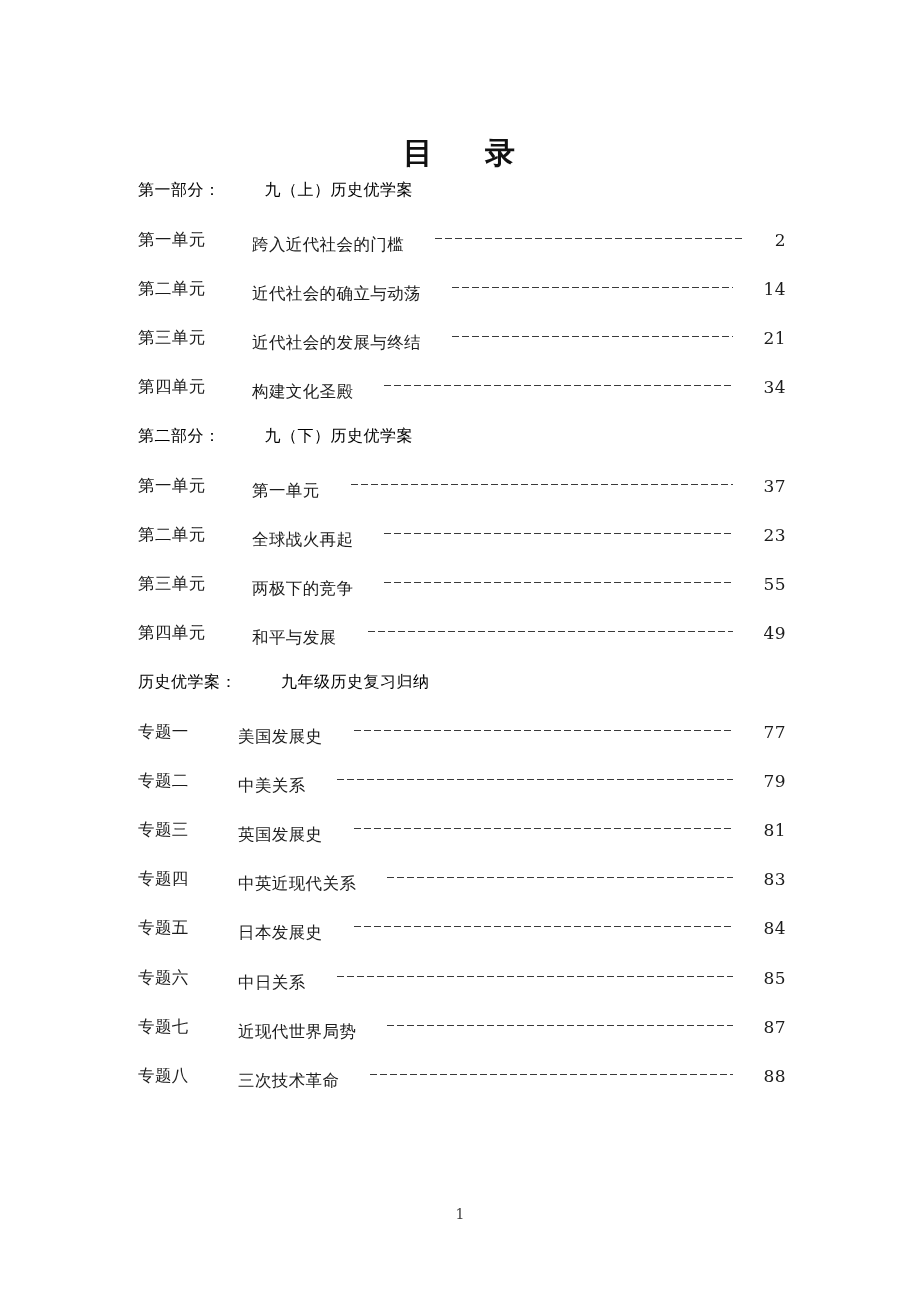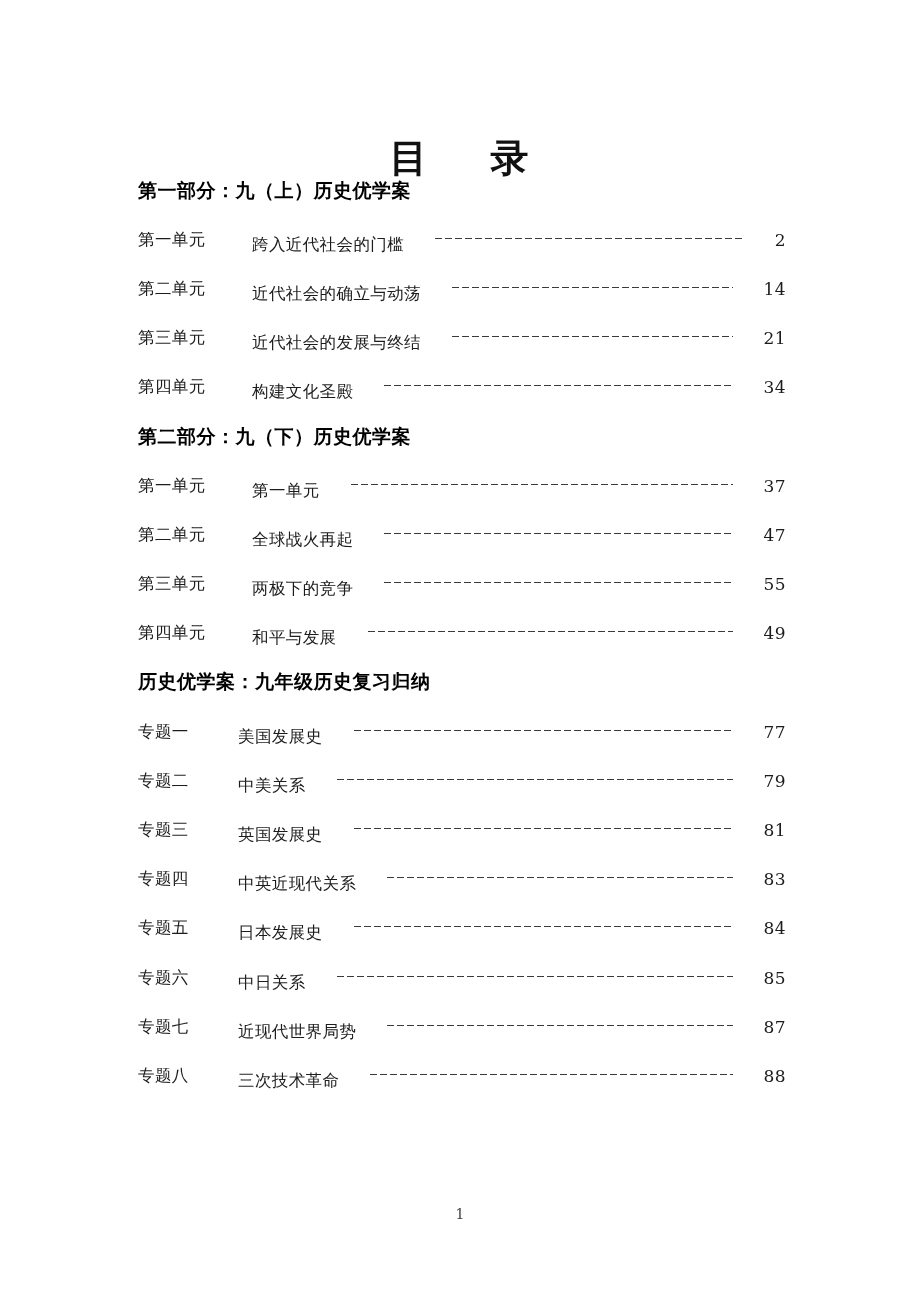--- a/index.html
+++ b/index.html
@@ -26,21 +26,21 @@
 
   
   .doc-title {
     position: absolute;
     left: 0;
     top: 133px;
     width: 920px;
     text-align: center;
     font-family: "DejaVu Serif", "Liberation Serif", serif;
     font-weight: bold;
-    font-size: 38px;
+    font-size: 30px;
     letter-spacing: 2px;
     color: #111111;
     white-space: pre;
   }
 
   
   .toc {
     position: absolute;
     left: 138px;
     top: 166px;
@@ -49,24 +49,25 @@
 
   .toc-row {
     height: 49.2px;
     display: flex;
     align-items: center;
     white-space: nowrap;
   }
 
   
   .part-head {
-    font-weight: bold;
-    font-size: 19px;
+    font-weight: normal;
+    font-size: 16px;
     letter-spacing: 0.5px;
     color: #000000;
+    gap: 44px;
   }
   .part-head .part-label { }
   .part-head .part-title { }
 
   
   .entry {
     font-size: 16.5px;
     color: #1c1c1c;
     letter-spacing: 0.4px;
     gap: 30px;
@@ -159,21 +160,21 @@
       <div class="toc-row entry">
         <span class="ent-label">第一单元</span>
         <span class="ent-title">第一单元</span>
         <span class="leader"></span>
         <span class="ent-page">37</span>
       </div>
       <div class="toc-row entry">
         <span class="ent-label">第二单元</span>
         <span class="ent-title">全球战火再起</span>
         <span class="leader"></span>
-        <span class="ent-page">47</span>
+        <span class="ent-page">23</span>
       </div>
       <div class="toc-row entry">
         <span class="ent-label">第三单元</span>
         <span class="ent-title">两极下的竞争</span>
         <span class="leader"></span>
         <span class="ent-page">55</span>
       </div>
       <div class="toc-row entry">
         <span class="ent-label">第四单元</span>
         <span class="ent-title">和平与发展</span>

